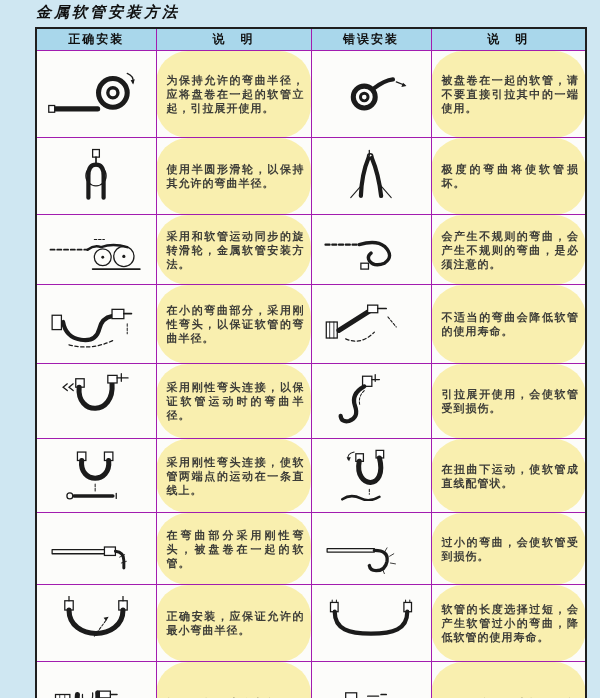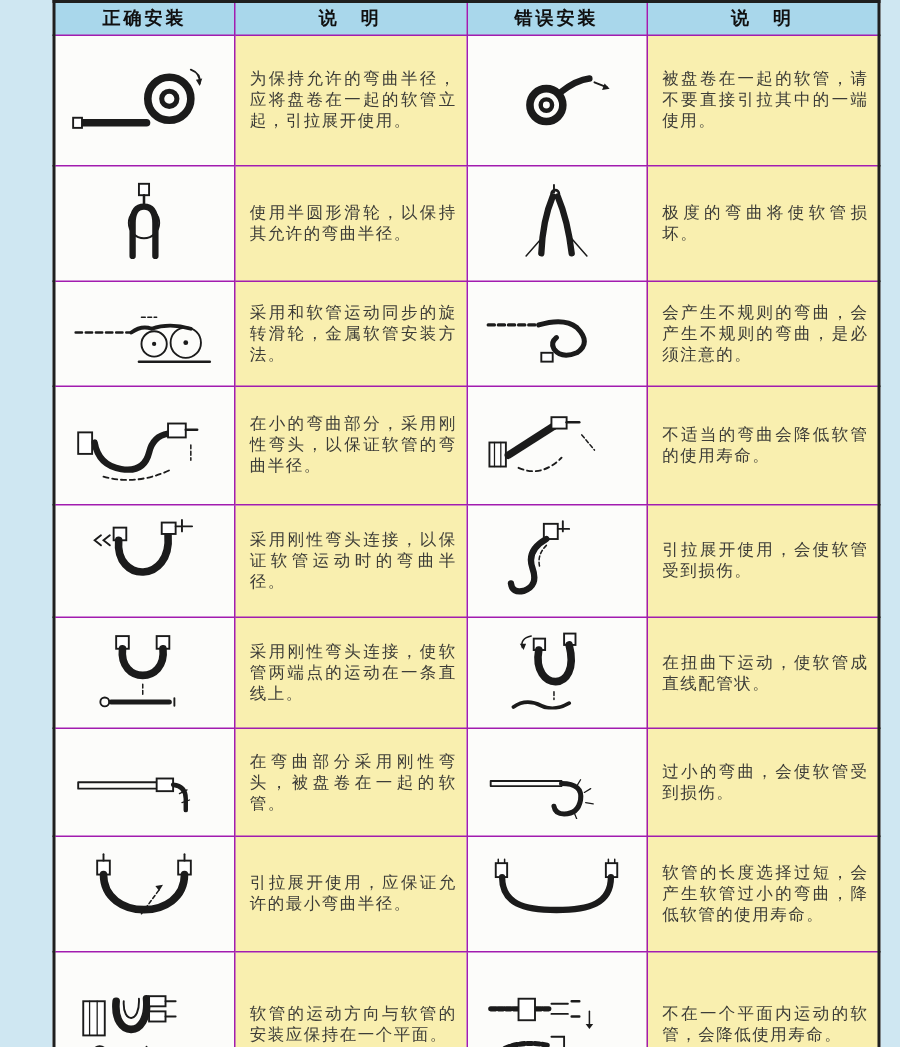--- a/index.html
+++ b/index.html
@@ -28,39 +28,40 @@
   th{
     background:#a9d7eb;height:19px;padding:1px 0;
     font-size:12px;font-weight:700;color:#101010;letter-spacing:2px;
   }
   td.img-cell{
     background:#fcfcfa;text-align:center;vertical-align:middle;padding:2px;
   }
   td.desc-cell{
     background:#f9efaf;vertical-align:middle;
     padding:4px 6px 4px 10px;
-    font-size:11px;font-weight:400;color:#3d3d38;
-    line-height:14px;letter-spacing:1px;text-align:justify;
+    font-size:11px;font-weight:700;color:#3d3d38;
+    line-height:14px;letter-spacing:1px;text-align:justify;border-radius:32px;
   }
   .illu{display:inline-block;line-height:0;}
   .illu svg{display:block;margin:0 auto;}
   tbody tr:nth-child(1) td{height:78px;}
   tbody tr:nth-child(2) td{height:68px;}
   tbody tr:nth-child(3) td{height:61px;}
   tbody tr:nth-child(4) td{height:70px;}
   tbody tr:nth-child(5) td{height:66px;}
   tbody tr:nth-child(6) td{height:65px;}
   tbody tr:nth-child(7) td{height:63px;}
   tbody tr:nth-child(8) td{height:68px;}
   tbody tr:nth-child(9) td{height:88px;}
 </style>
 </head>
 <body>
 
 <div class="page">
+  <h1 class="page-title">金属软管安装方法</h1>
   <table class="install">
     <colgroup>
       <col class="c-img">
         <col class="c-desc">
         <col class="c-img">
         <col class="c-desc">
     </colgroup>
     <thead>
       <tr>
         <th>正确安装</th>
@@ -294,21 +295,21 @@
                   <path d="M28 3 v5" stroke-width="1.5"></path>
                   <rect x="87" y="8" width="10" height="11" stroke-width="1.5" fill="#fff"></rect>
                   <path d="M92 3 v5" stroke-width="1.5"></path>
                   <path d="M28 19 C28 56 92 56 92 19" stroke-width="6"></path>
                   <path d="M58 50 L72 31" stroke-width="1.2" stroke-dasharray="3 2"></path>
                   <path d="M75 27 l-6 1 l3 4 z" fill="#1b1b1b" stroke="none"></path>
                 </g>
               </svg></span>
     </td>
     <td class="desc-cell">
-      <span>引拉展开使用，应保证允许的最小弯曲半径。</span>
+      <span>正确安装，应保证允许的最小弯曲半径。</span>
     </td>
     <td class="img-cell">
       <span class="illu"><svg xmlns="http://www.w3.org/2000/svg" width="112" height="54" viewBox="0 0 120 64">
                 <g fill="none" stroke="#1b1b1b" stroke-linecap="round">
                   <rect x="12" y="10" width="9" height="11" stroke-width="1.5" fill="#fff"></rect>
                   <path d="M14 7 v3 M19 7 v3" stroke-width="1.2"></path>
                   <rect x="99" y="10" width="9" height="11" stroke-width="1.5" fill="#fff"></rect>
                   <path d="M101 7 v3 M106 7 v3" stroke-width="1.2"></path>
                   <path d="M17 21 C17 42 34 47 60 47 C86 47 103 42 103 21" stroke-width="5"></path>
                 </g>

